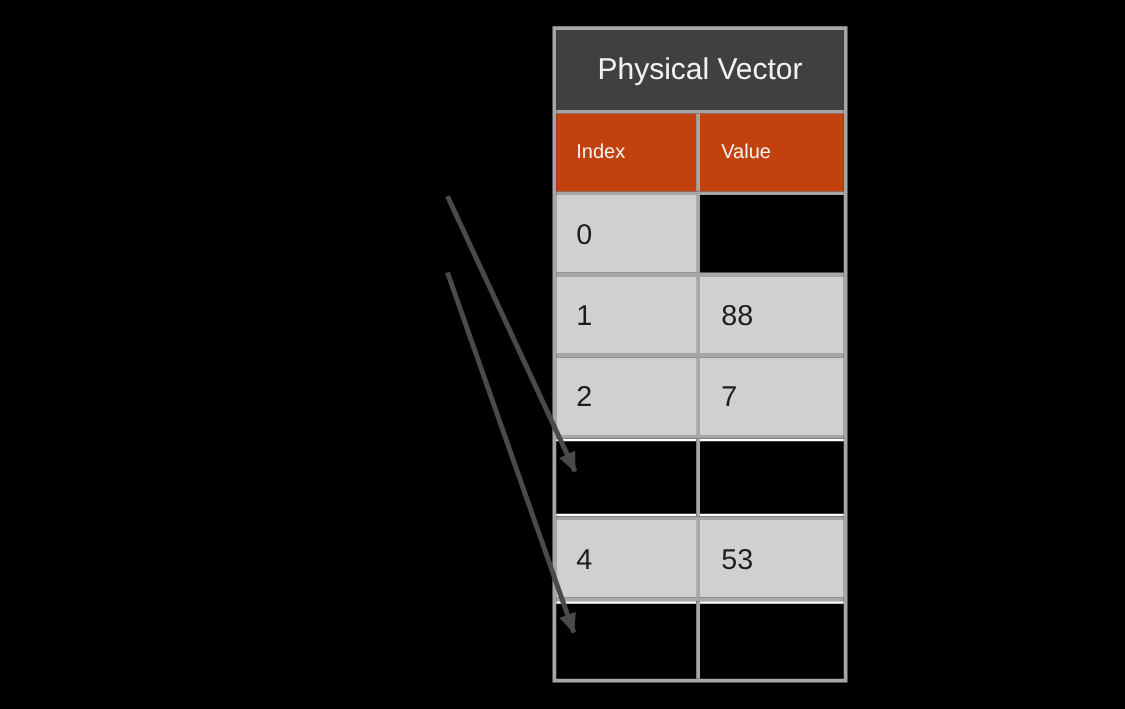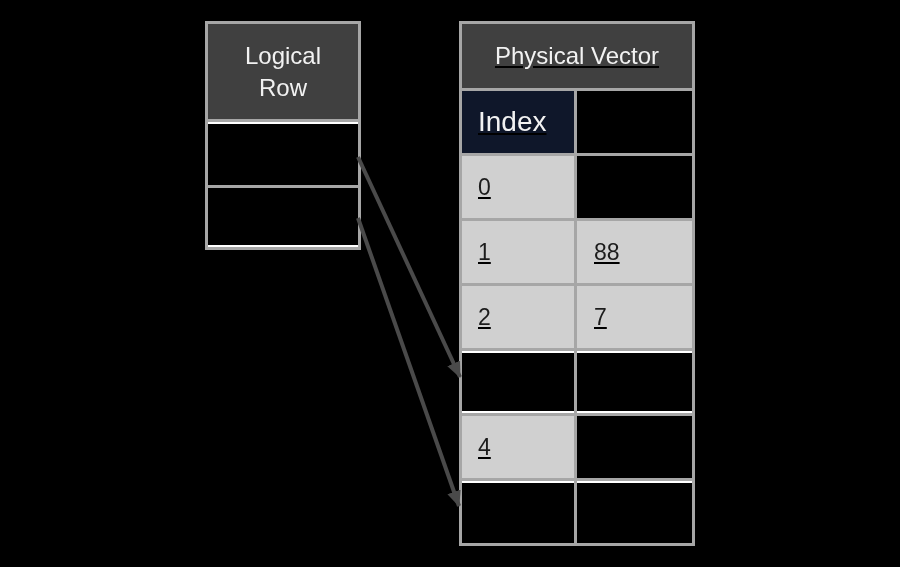--- a/index.html
+++ b/index.html
@@ -42,26 +42,25 @@
   .lcell {
     border-top: 3px solid #a6a6a6;
     background: transparent;
   }
   .lcell.c1 { height: 63px; box-shadow: inset 0 2px 0 #ffffff; }
   .lcell.c2 { height: 59px; box-shadow: inset 0 -2px 0 #ffffff; }
 
   
   .ptable {
     position: absolute;
-    left: 459px;
+    left: 442px;
     top: 21px;
     width: 236px;
     box-sizing: border-box;
     border: 3px solid #a6a6a6;
-    text-decoration: underline;
   }
   .ptable-title {
     height: 64px;
     background: #404040;
     color: #f2f2f2;
     font-size: 24px;
     display: flex;
     align-items: center;
     justify-content: center;
   }
@@ -78,23 +77,23 @@
   .col-index {
     width: 115px;
     border-right: 3px solid #a6a6a6;
     padding-left: 16px;
   }
   .col-value {
     flex: 1;
     padding-left: 17px;
   }
   .prow.headrow .pcell {
-    background: #0f172a;
+    background: #c2410c;
     color: #f2f2f2;
-    font-size: 28px;
+    font-size: 16px;
   }
   .prow.datarow .pcell {
     background: #d0d0d0;
     color: #1c1c1c;
     font-size: 23px;
   }
   
   .prow.datarow.hl .pcell {
     background: transparent;
     color: #ffffff;
@@ -114,33 +113,27 @@
   .arrows line {
     stroke: #4a4a4a;
     stroke-width: 4;
   }
 </style>
 </head>
 <body>
 
 <div class="canvas">
 
-  <div class="ltable">
-    <div class="ltable-header">
-      <div class="hdr-text">Logical Row</div>
-    </div>
-    <div class="lcell c1"></div>
-    <div class="lcell c2"></div>
-  </div>
 
   <div class="ptable">
     <div class="ptable-title">Physical Vector</div>
 
     <div class="prow headrow">
       <div class="pcell col-index">Index</div>
+      <div class="pcell col-value">Value</div>
     </div>
 
     <div class="prow datarow">
       <div class="pcell col-index">0</div>
     </div>
 
     <div class="prow datarow">
       <div class="pcell col-index">1</div>
       <div class="pcell col-value">88</div>
     </div>
@@ -150,20 +143,21 @@
       <div class="pcell col-value">7</div>
     </div>
 
     <div class="prow datarow hl">
       <div class="pcell col-index"></div>
       <div class="pcell col-value"></div>
     </div>
 
     <div class="prow datarow">
       <div class="pcell col-index">4</div>
+      <div class="pcell col-value">53</div>
     </div>
 
     <div class="prow datarow hl">
       <div class="pcell col-index"></div>
       <div class="pcell col-value"></div>
     </div>
   </div>
 
   <svg class="arrows" width="900" height="567">
     <defs>

